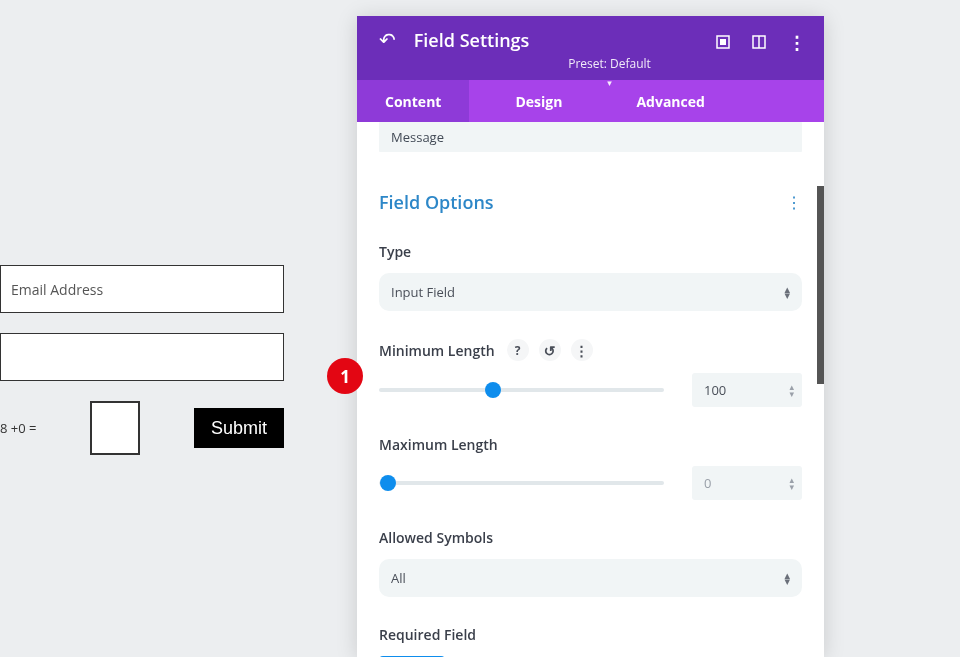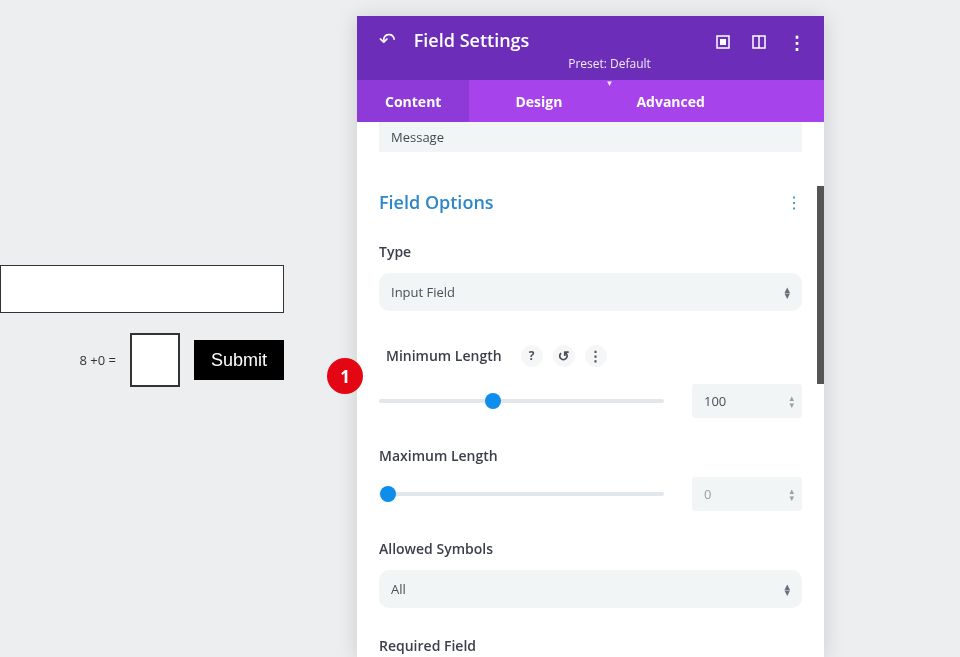--- a/index.html
+++ b/index.html
@@ -10,21 +10,21 @@
     position: relative; overflow: hidden;
   }
 
   
   .form-area { position: absolute; left: 0; top: 265px; width: 294px; }
   .form-input {
     width: 284px; height: 48px; background: #fff; border: 1px solid #333;
     padding: 0 10px; font-size: 14px; color: #555; display: flex; align-items: center;
     margin-bottom: 20px;
   }
-  .captcha-row { display: flex; align-items: center; justify-content: flex-end; gap: 14px; width: 284px; margin-top: 6px; }
+  .captcha-row { display: flex; align-items: center; justify-content: space-between; gap: 14px; width: 284px; margin-top: 6px; }
   .captcha-label { font-size: 13px; color: #333; }
   .captcha-box { width: 50px; height: 54px; background: #fff; border: 2px solid #333; }
   .submit-btn {
     width: 90px; height: 40px; background: #000; color: #fff;
     display: flex; align-items: center; justify-content: center;
     font-size: 18px; border: 0;
   }
 
   
   .panel {
@@ -106,20 +106,23 @@
   .annot-badge {
     position: absolute; left: 327px; top: 358px; width: 36px; height: 36px; border-radius: 50%;
     background: #e30613; color: #fff; display:flex; align-items:center; justify-content:center;
     font-weight: 700; font-size: 17px; z-index: 10;
   }
 </style>
 </head>
 <body>
 
 <div class="form-area">
+  <div class="form-input">
+    <span>Email Address</span>
+  </div>
   <div class="form-input"></div>
   <div class="captcha-row">
     <span class="captcha-label">8 +0 =</span>
     <div class="captcha-box"></div>
     <button class="submit-btn">
       <span>Submit</span>
     </button>
   </div>
 </div>
 
@@ -179,21 +182,21 @@
         <div class="section-menu">⋮</div>
       </div>
 
       <div class="field-label">Type</div>
       <div class="select-box">
         <span>Input Field</span>
         <span class="select-caret">▴<br>▾</span>
       </div>
 
       <div class="field-label-row">
-        <span class="field-label" style="margin:7px;">Minimum Length</span>
+        <span class="field-label" style="margin:0;">Minimum Length</span>
         <div class="label-icons">
           <span class="circ">?</span>
           <span class="circ rotate">↺</span>
           <span class="circ dots">⋮</span>
         </div>
       </div>
       <div class="slider-row">
         <div class="slider-track">
           <div class="slider-thumb" style="left:40%"></div>
         </div>

